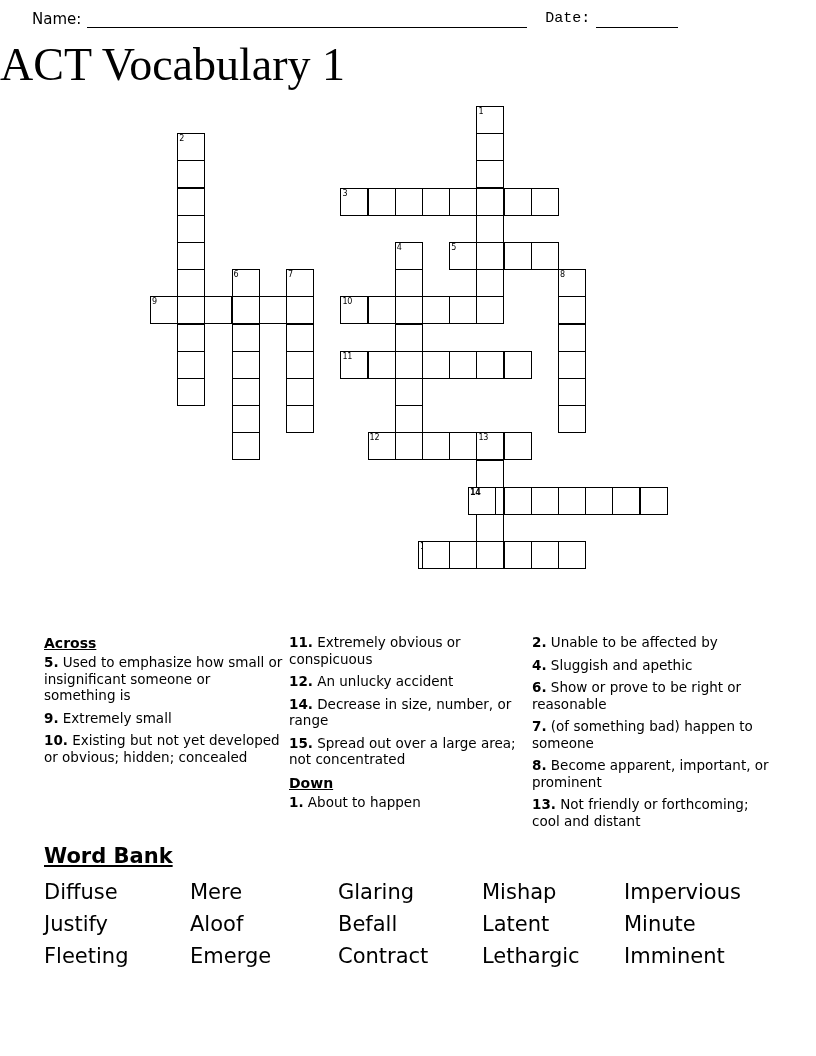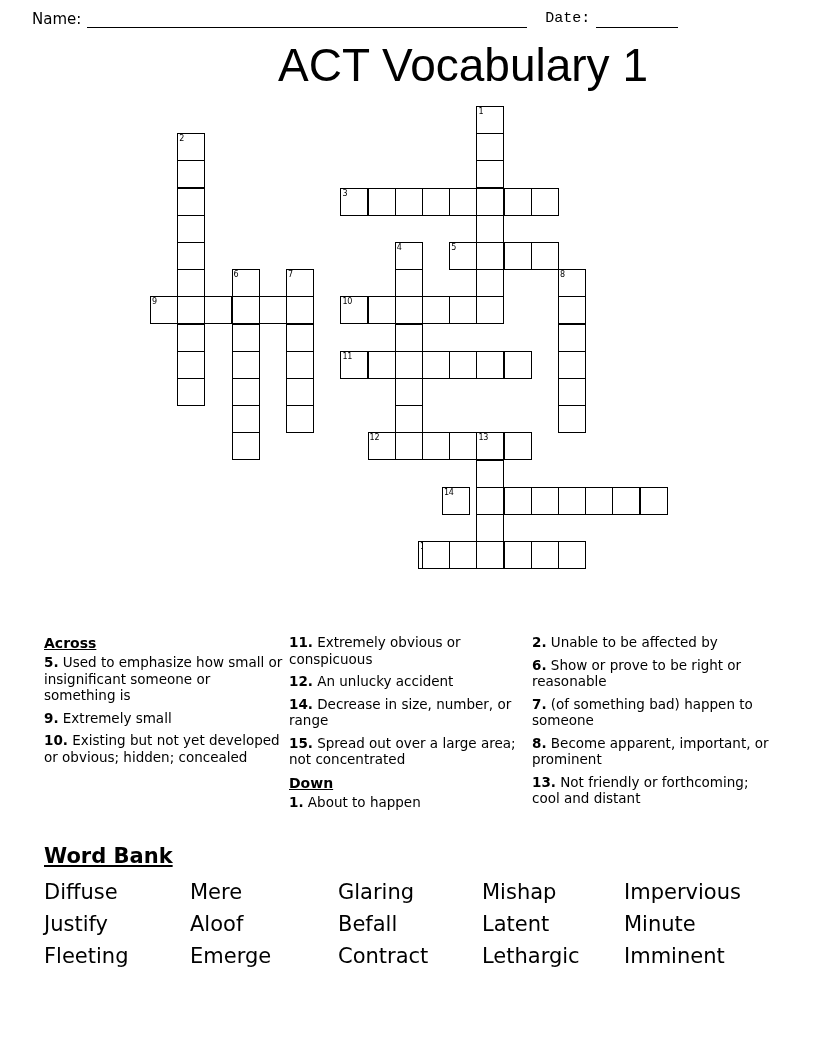--- a/index.html
+++ b/index.html
@@ -38,25 +38,25 @@
   .rule-name { width: 440px; margin: 0 0 0 6px; }
   .rule-date { width: 82px; margin: 0 0 0 6px; }
   .hdr-date { margin-left: 18px; font-family: Liberation Mono, monospace; }
 
   
   .title {
     position: absolute;
     top: 36px;
     left: 0;
     width: 648px;
-    text-align: right;
+    text-align: left;
     font-size: 46px;
     line-height: 58px;
     font-weight: 400;
-    font-family: Liberation Sans, sans-serif;
+    font-family: Liberation Serif, serif;
   }
 
   
   #grid-wrap {
     position: absolute;
     left: 0px;
     top: 0px;
     width: 816px;
     height: 600px;
   }
@@ -246,21 +246,21 @@
     <div class="cell" style="left: 422px; top: 432.4px;"></div>
     <div class="cell" style="left: 449.2px; top: 432.4px;"></div>
     <div class="cell" style="left: 476.4px; top: 432.4px;">
       <span class="num">13</span>
     </div>
     <div class="cell" style="left: 503.6px; top: 432.4px;"></div>
     <div class="cell" style="left: 476.4px; top: 459.6px;"></div>
     <div class="cell" style="left: 476.4px; top: 486.8px;"></div>
     <div class="cell" style="left: 476.4px; top: 514px;"></div>
     <div class="cell" style="left: 476.4px; top: 541.2px;"></div>
-    <div class="cell" style="left: 442px; top: 486.8px;">
+    <div class="cell" style="left: 468px; top: 486.8px; font-weight: bold;">
       <span class="num">14</span>
     </div>
     <div class="cell" style="left: 503.6px; top: 486.8px;"></div>
     <div class="cell" style="left: 530.8px; top: 486.8px;"></div>
     <div class="cell" style="left: 558px; top: 486.8px;"></div>
     <div class="cell" style="left: 585.2px; top: 486.8px;"></div>
     <div class="cell" style="left: 612.4px; top: 486.8px;"></div>
     <div class="cell" style="left: 639.6px; top: 486.8px;"></div>
     <div class="cell" style="left: 418px; top: 541.2px;">
       <span class="num">15</span>
@@ -310,20 +310,24 @@
     <div class="clue">
       <span class="n">1.</span>
       <span>About to happen</span>
     </div>
   </div>
 
   <div class="clue-col c3">
     <div class="clue">
       <span class="n">2.</span>
       <span>Unable to be affected by</span>
+    </div>
+    <div class="clue">
+      <span class="n">4.</span>
+      <span>Sluggish and apethic</span>
     </div>
     <div class="clue">
       <span class="n">6.</span>
       <span>Show or prove to be right or reasonable</span>
     </div>
     <div class="clue">
       <span class="n">7.</span>
       <span>(of something bad) happen to someone</span>
     </div>
     <div class="clue">

